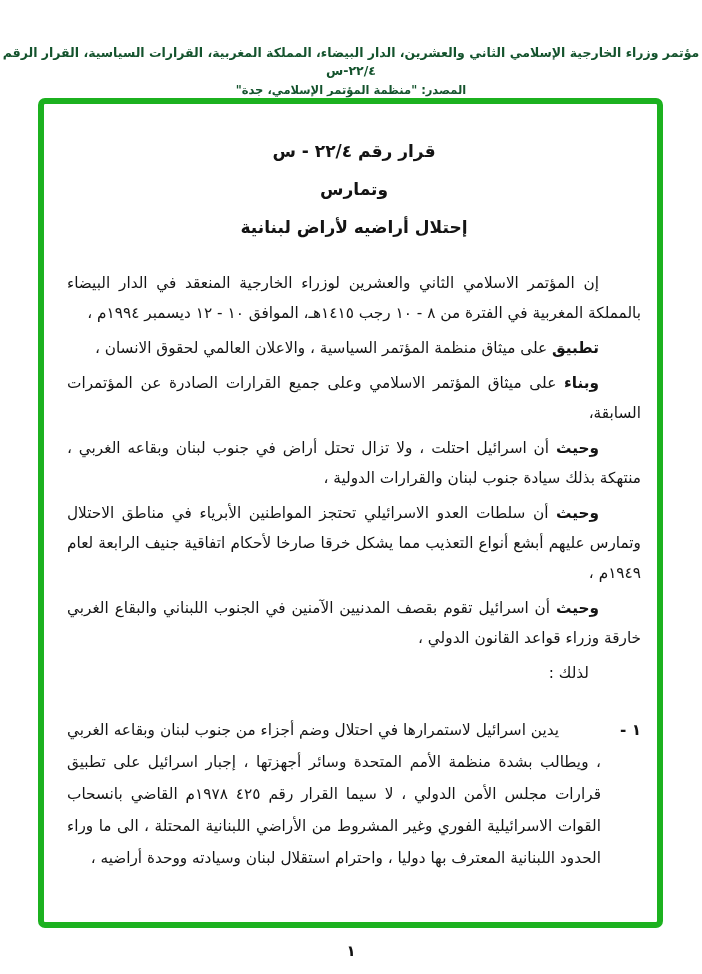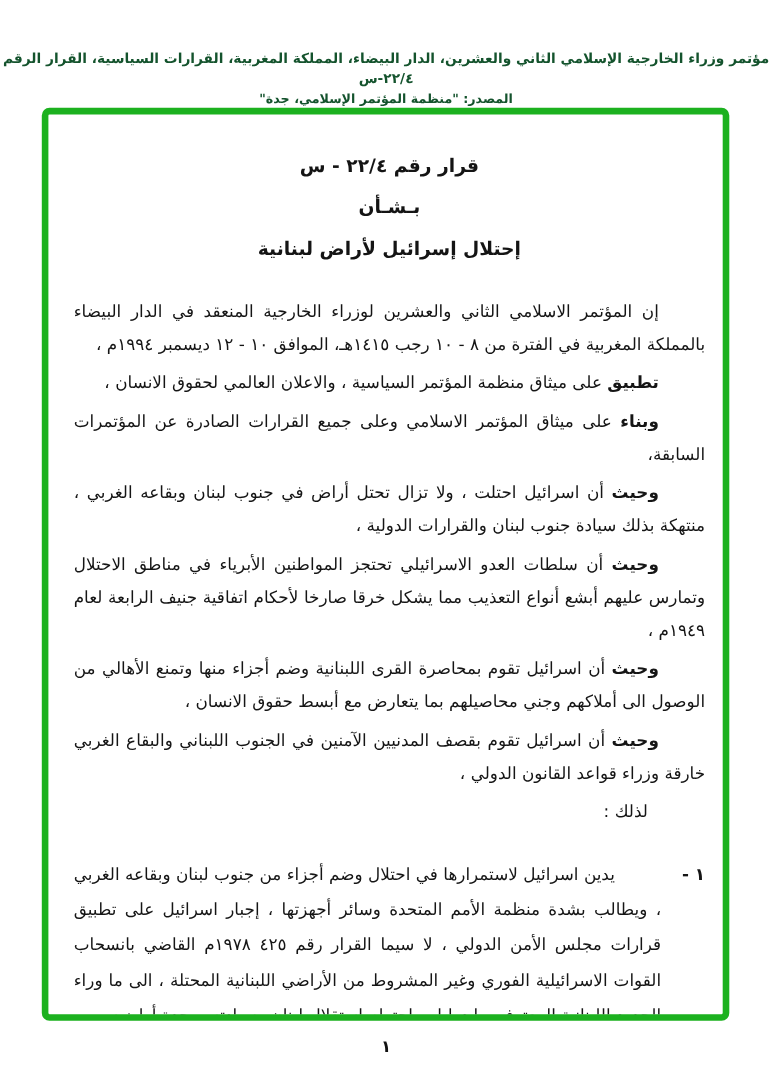--- a/index.html
+++ b/index.html
@@ -71,31 +71,30 @@
 
   <div class="src-header">
     <div class="l1">مؤتمر وزراء الخارجية الإسلامي الثاني والعشرين، الدار البيضاء، المملكة المغربية، القرارات السياسية، القرار الرقم ٢٢/٤-س</div>
     <div class="l2">المصدر: "منظمة المؤتمر الإسلامي، جدة"</div>
   </div>
 
   <div class="doc-frame" style="border-color: rgb(28, 177, 31);">
 
     <div class="doc-title">
       <div>قرار رقم ٢٢/٤ - س</div>
-      <div>بـشـأن</div>
-      <div>إحتلال إسرائيل لأراض لبنانية</div>
+      <div>وتمارس</div>
+      <div>إحتلال أراضيه لأراض لبنانية</div>
     </div>
 
     <div class="doc-body">
       <p><span class="lead"></span><span>إن المؤتمر الاسلامي الثاني والعشرين لوزراء الخارجية المنعقد في الدار البيضاء بالمملكة المغربية في الفترة من ٨ - ١٠ رجب ١٤١٥هـ، الموافق ١٠ - ١٢ ديسمبر ١٩٩٤م ،</span></p>
       <p><span class="lead">تطبيق</span><span> على ميثاق منظمة المؤتمر السياسية ، والاعلان العالمي لحقوق الانسان ،</span></p>
       <p><span class="lead">وبناء</span><span> على ميثاق المؤتمر الاسلامي وعلى جميع القرارات الصادرة عن المؤتمرات السابقة،</span></p>
       <p><span class="lead">وحيث</span><span> أن اسرائيل احتلت ، ولا تزال تحتل أراض في جنوب لبنان وبقاعه الغربي ، منتهكة بذلك سيادة جنوب لبنان والقرارات الدولية ،</span></p>
       <p><span class="lead">وحيث</span><span> أن سلطات العدو الاسرائيلي تحتجز المواطنين الأبرياء في مناطق الاحتلال وتمارس عليهم أبشع أنواع التعذيب مما يشكل خرقا صارخا لأحكام اتفاقية جنيف الرابعة لعام ١٩٤٩م ،</span></p>
-      <p><span class="lead">وحيث</span><span> أن اسرائيل تقوم بمحاصرة القرى اللبنانية وضم أجزاء منها وتمنع الأهالي من الوصول الى أملاكهم وجني محاصيلهم بما يتعارض مع أبسط حقوق الانسان ،</span></p>
       <p><span class="lead">وحيث</span><span> أن اسرائيل تقوم بقصف المدنيين الآمنين في الجنوب اللبناني والبقاع الغربي خارقة وزراء قواعد القانون الدولي ،</span></p>
       <div class="therefore">لذلك :</div>
 
       <div class="clause">
         <span class="num">١ -</span>
         <p><span class="lead">يدين</span><span> اسرائيل لاستمرارها في احتلال وضم أجزاء من جنوب لبنان وبقاعه الغربي ، ويطالب بشدة منظمة الأمم المتحدة وسائر أجهزتها ، إجبار اسرائيل على تطبيق قرارات مجلس الأمن الدولي ، لا سيما القرار رقم ٤٢٥ ١٩٧٨م القاضي بانسحاب القوات الاسرائيلية الفوري وغير المشروط من الأراضي اللبنانية المحتلة ، الى ما وراء الحدود اللبنانية المعترف بها دوليا ، واحترام استقلال لبنان وسيادته ووحدة أراضيه ،</span></p>
       </div>
     </div>
 
   </div>

